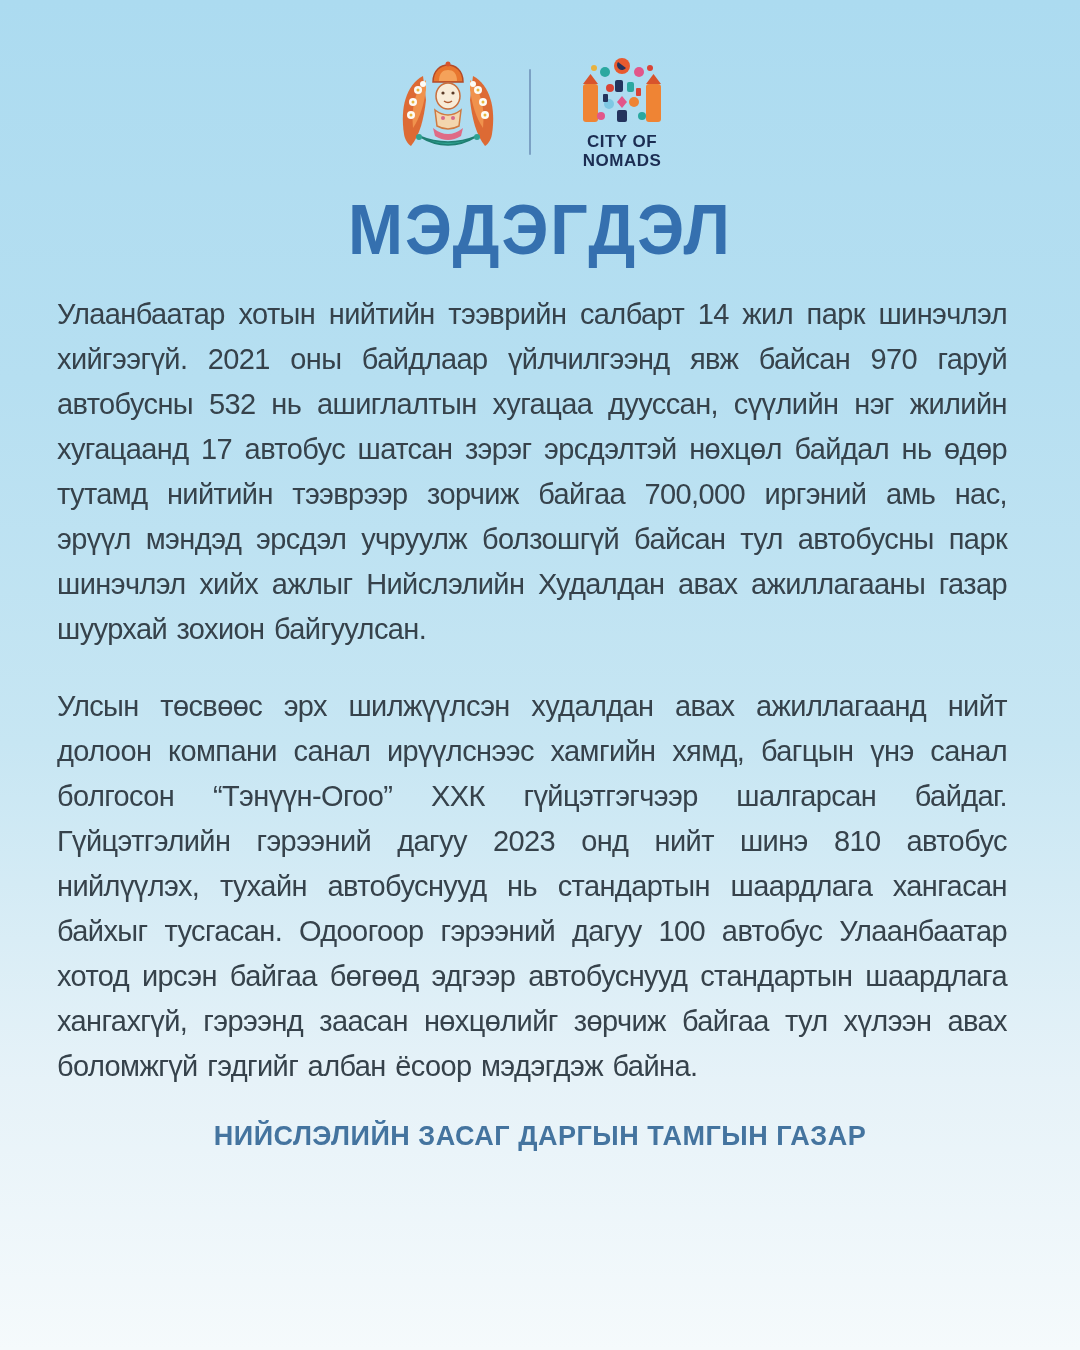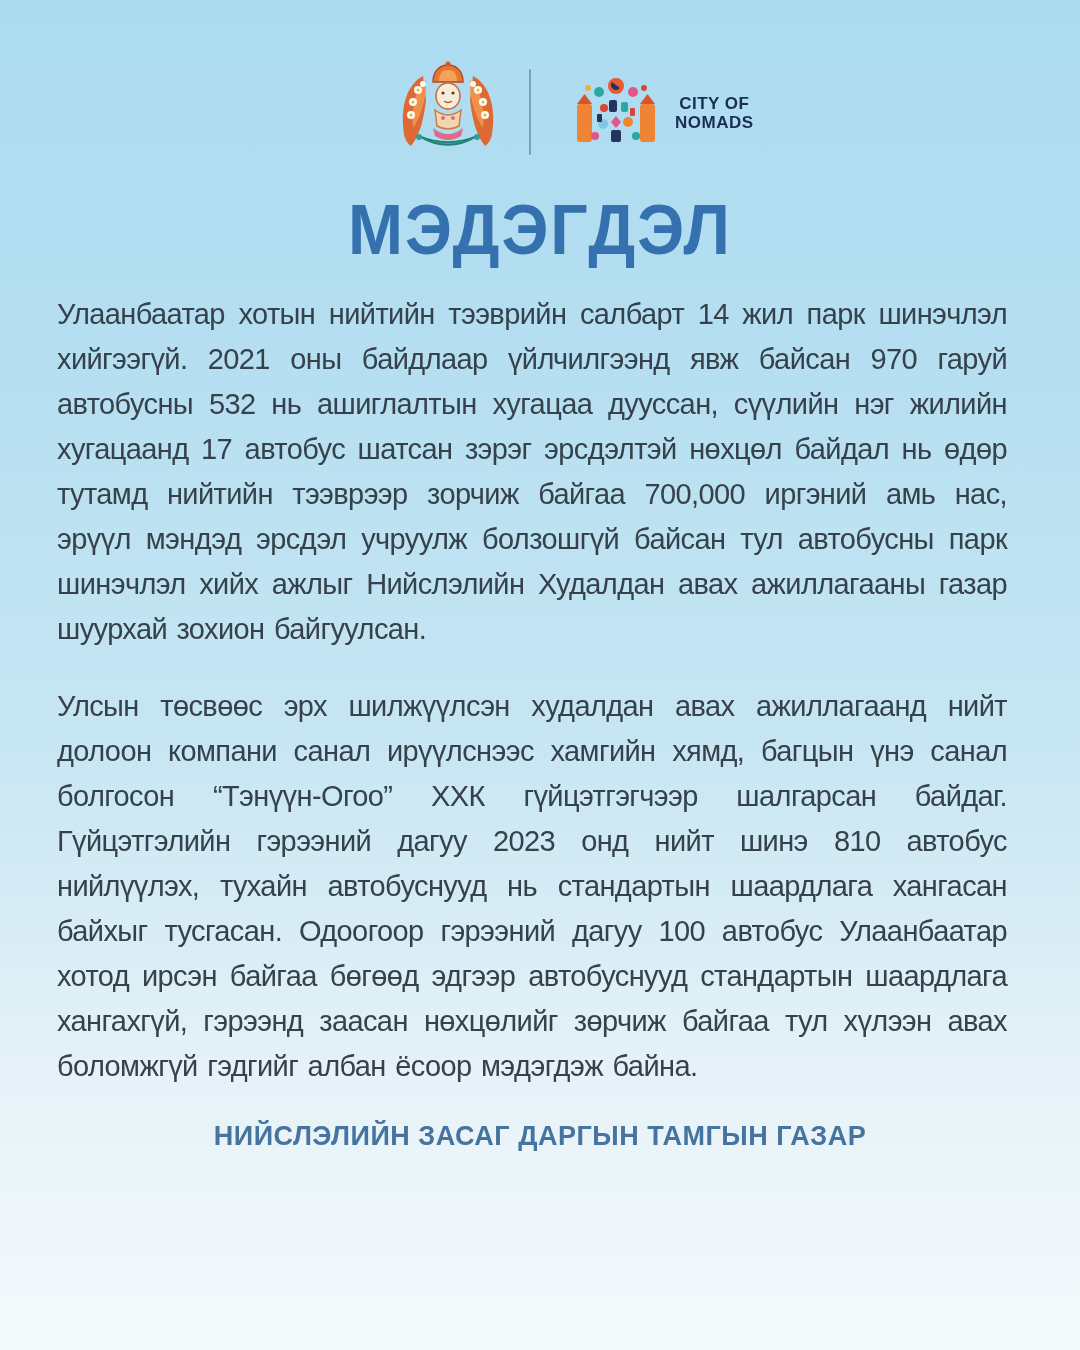--- a/index.html
+++ b/index.html
@@ -20,21 +20,21 @@
     height: 112px;
   }
   .logo-divider {
     width: 2px;
     height: 86px;
     background: #7ba1c4;
     border-radius: 1px;
   }
   .nomads-logo {
     display: flex;
-    flex-direction: row;
+    flex-direction: column;
     align-items: center;
     width: 130px;
   }
   .nomads-text {
     margin-top: 2px;
     text-align: center;
     color: #1b2d52;
     font-weight: bold;
     font-size: 17px;
     line-height: 19px;

